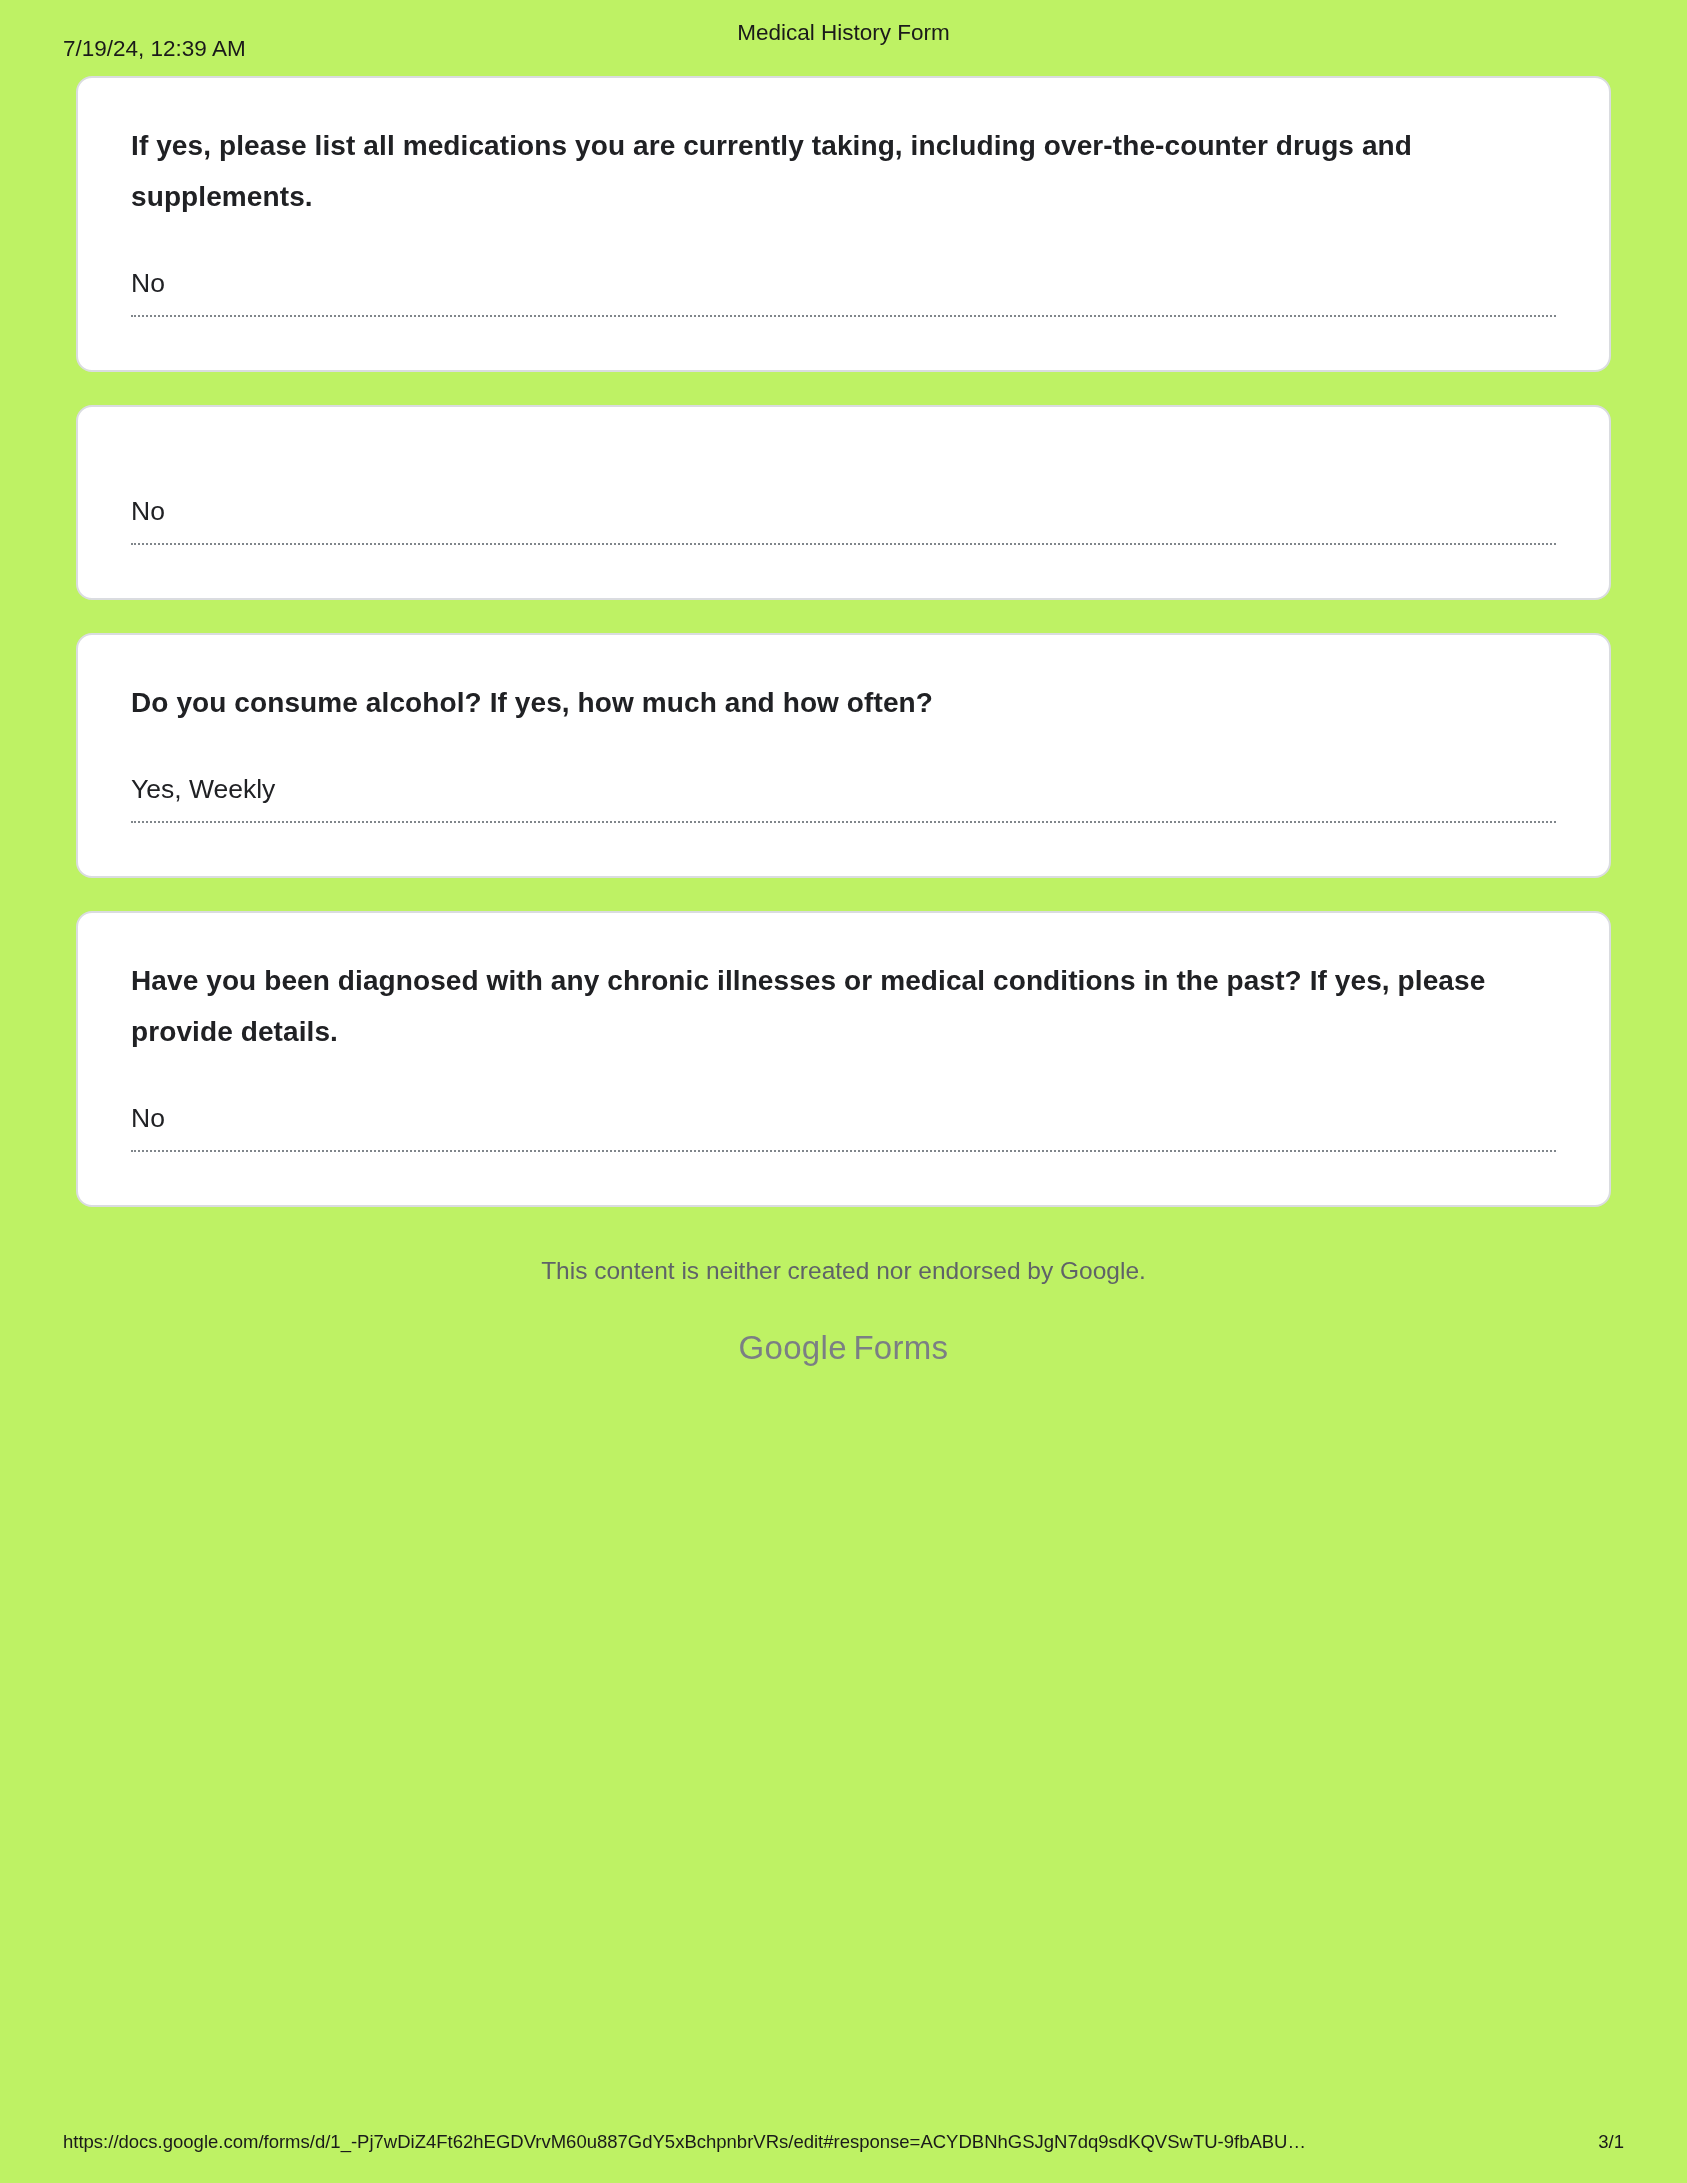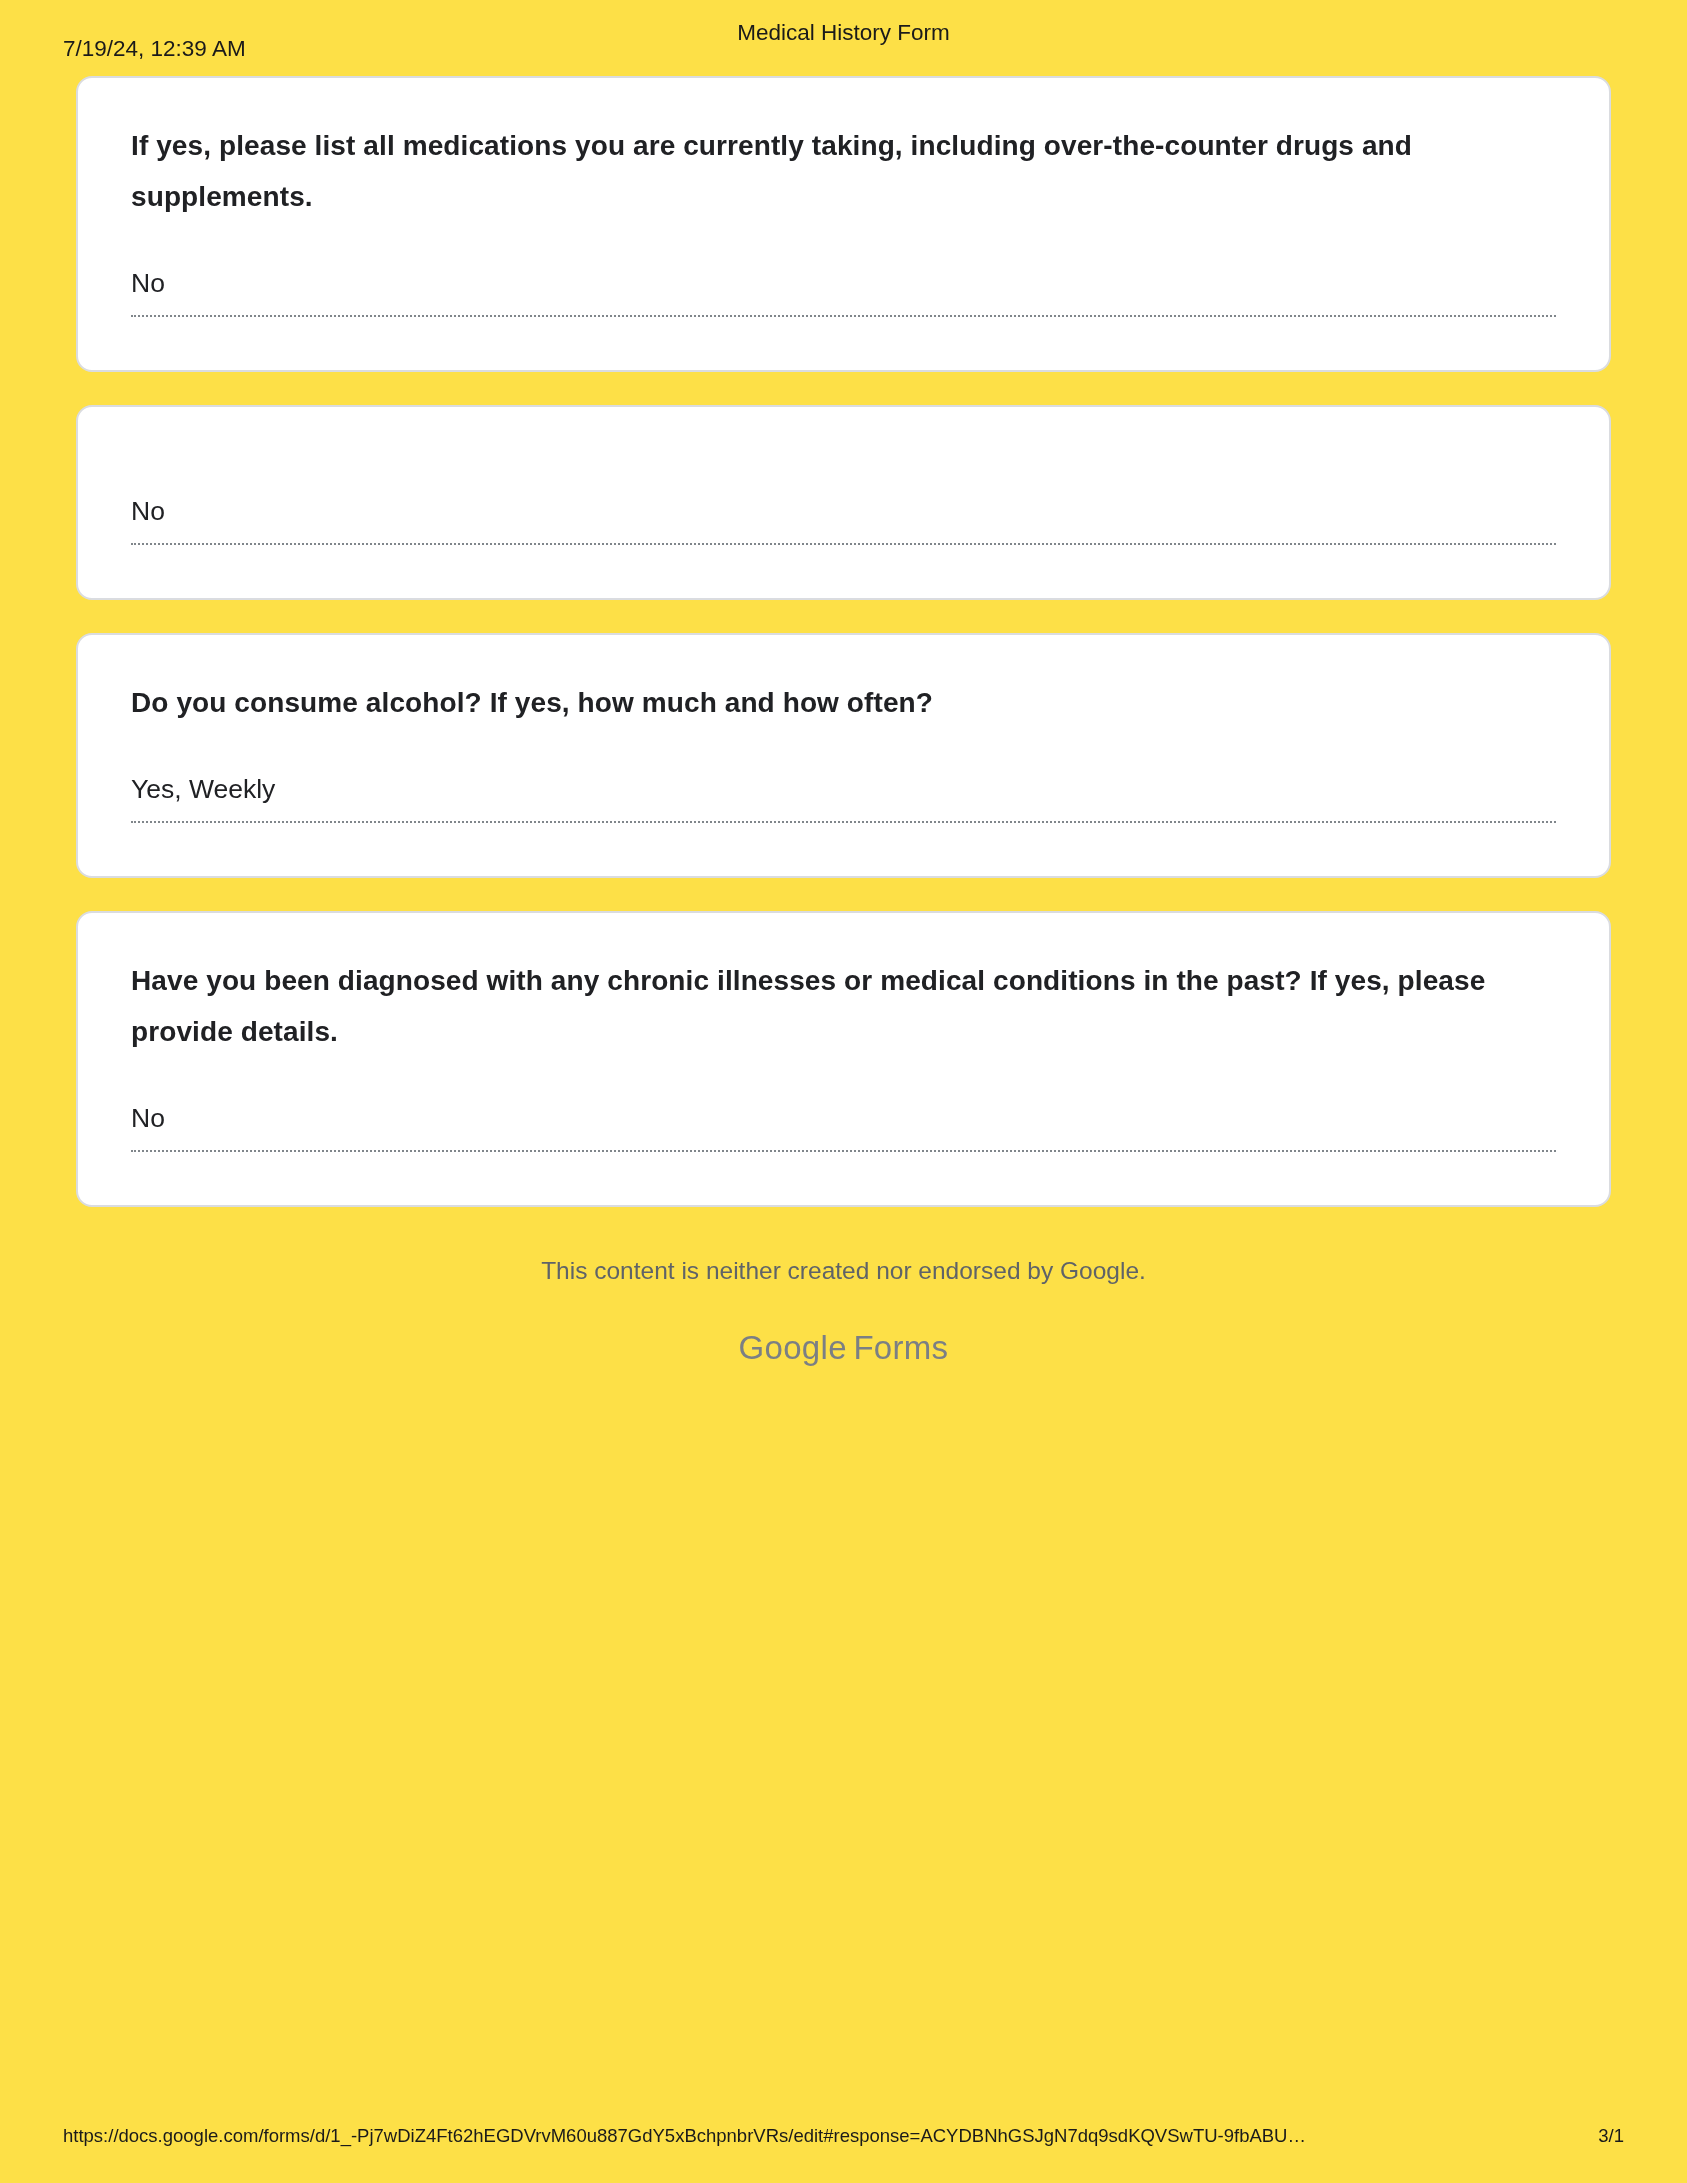--- a/index.html
+++ b/index.html
@@ -5,21 +5,21 @@
   * { margin: 0; padding: 0; box-sizing: border-box; }
   html, body { background: #ffffff; }
   body {
     font-family: "Liberation Sans", sans-serif;
     color: #202124;
   }
   .page {
     position: relative;
     width: 1687px;
     height: 2183px;
-    background: #fde047;
+    background: #bef264;
     overflow: hidden;
   }
   
   .print-header {
     position: relative;
     padding: 36px 63px 0 63px;
     height: 65px;
     font-size: 22.5px;
     color: #1a1a1a;
   }
@@ -77,21 +77,21 @@
     color: #7b7f84;
     letter-spacing: 0.3px;
   }
   .forms-logo .logo-google { font-weight: 500; margin-right: 6.6px; }
   .forms-logo .logo-forms  { font-weight: 400; }
   
   .print-footer {
     position: absolute;
     left: 63px;
     right: 63px;
-    bottom: 36px;
+    bottom: 30px;
     display: flex;
     justify-content: space-between;
     align-items: baseline;
     font-size: 18.5px;
     color: #1a1a1a;
   }
   .print-url {
     max-width: 1482px;
     white-space: nowrap;
     overflow: hidden;

